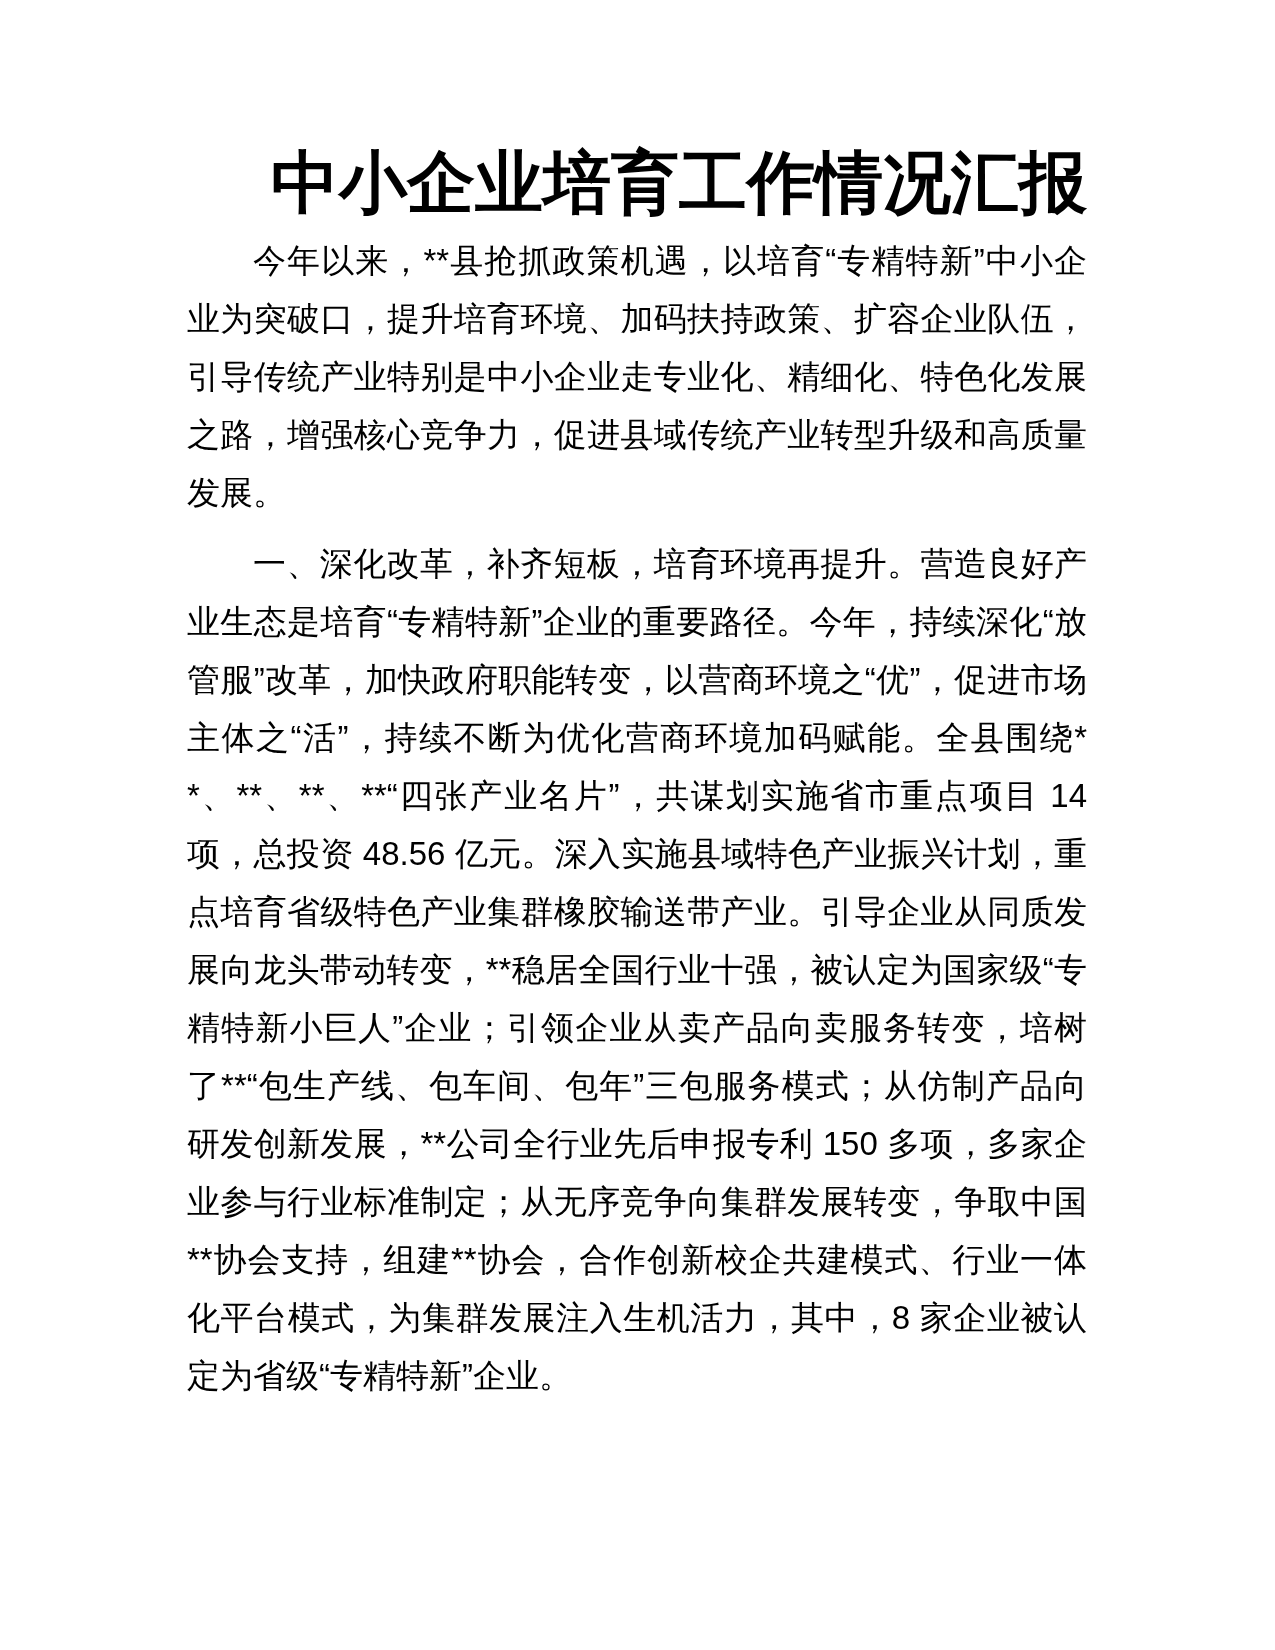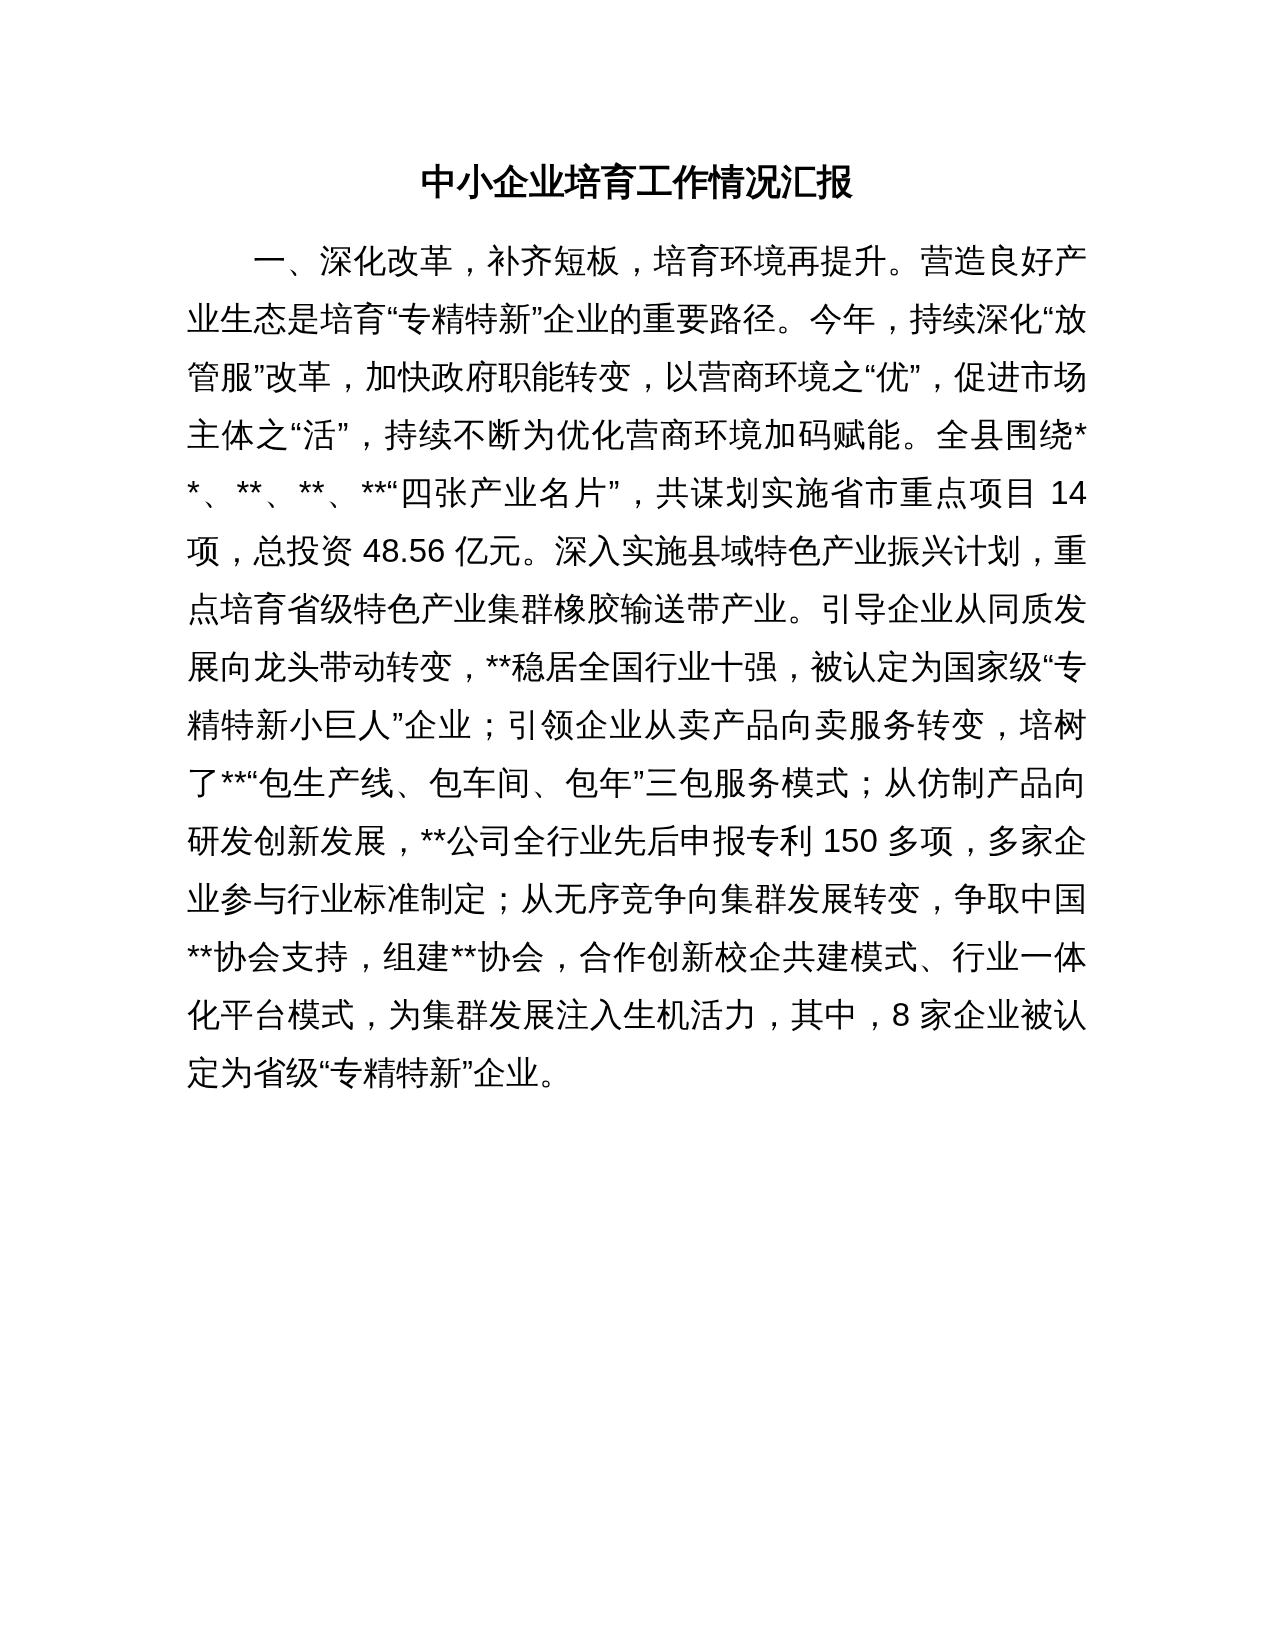--- a/index.html
+++ b/index.html
@@ -13,36 +13,37 @@
     height: 1650px;
     margin: 0 auto;
     background: var(--page-bg, #ffffff);
     color: var(--text-color, #000000);
     font-family: "Liberation Sans", "DejaVu Sans", sans-serif;
     box-sizing: border-box;
     padding: 152px 188px 0 187px;
     overflow: hidden;
   }
   .doc-title {
-    font-size: 36px;
+    font-size: 68px;
     line-height: 60px;
     font-weight: 600;
-    text-align: center;
+    text-align: right;
     margin: 0 0 20px 0;
     letter-spacing: 0;
   }
   .doc-paragraph {
     font-size: 33px;
     line-height: 58px;
     text-align: justify;
     text-justify: inter-ideograph;
     text-indent: 2em;
     margin: 0 0 13px 0;
     word-break: break-all;
   }
 </style>
 </head>
 <body>
 
 <div class="page">
   <h1 class="doc-title">中小企业培育工作情况汇报</h1>
+  <p class="doc-paragraph">今年以来，**县抢抓政策机遇，以培育“专精特新”中小企业为突破口，提升培育环境、加码扶持政策、扩容企业队伍，引导传统产业特别是中小企业走专业化、精细化、特色化发展之路，增强核心竞争力，促进县域传统产业转型升级和高质量发展。</p>
   <p class="doc-paragraph">一、深化改革，补齐短板，培育环境再提升。营造良好产业生态是培育“专精特新”企业的重要路径。今年，持续深化“放管服”改革，加快政府职能转变，以营商环境之“优”，促进市场主体之“活”，持续不断为优化营商环境加码赋能。全县围绕**、**、**、**“四张产业名片”，共谋划实施省市重点项目 14 项，总投资 48.56 亿元。深入实施县域特色产业振兴计划，重点培育省级特色产业集群橡胶输送带产业。引导企业从同质发展向龙头带动转变，**稳居全国行业十强，被认定为国家级“专精特新小巨人”企业；引领企业从卖产品向卖服务转变，培树了**“包生产线、包车间、包年”三包服务模式；从仿制产品向研发创新发展，**公司全行业先后申报专利 150 多项，多家企业参与行业标准制定；从无序竞争向集群发展转变，争取中国**协会支持，组建**协会，合作创新校企共建模式、行业一体化平台模式，为集群发展注入生机活力，其中，8 家企业被认定为省级“专精特新”企业。</p>
 </div>
 
 </body></html>

